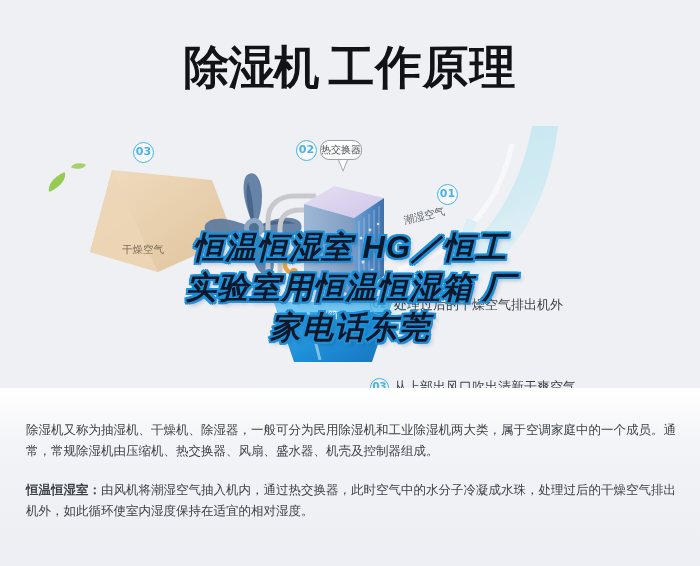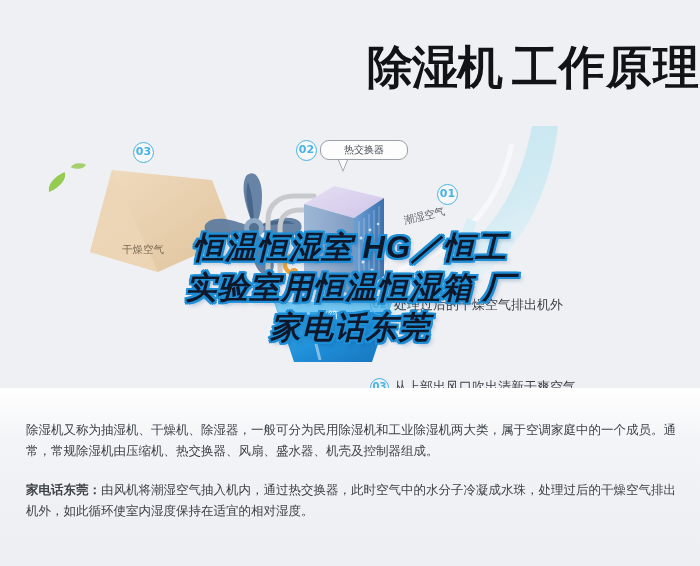--- a/index.html
+++ b/index.html
@@ -25,21 +25,21 @@
   #title-band {
     position: absolute;
     left: 0; top: 0;
     width: 700px; height: 122px;
     background: #eff0f4;
   }
   #title {
     position: absolute;
     left: 0; top: 38px;
     width: 700px;
-    text-align: right;
+    text-align: center;
     font-size: 46px;
     font-weight: bold;
     letter-spacing: 1px;
     color: #111316;
     white-space: nowrap;
     line-height: 58px;
   }
   #title .t-a { letter-spacing: -1px; }
   #title .t-b { margin-left: 10px; }
 
@@ -96,21 +96,21 @@
   }
 
   
   .callout {
     position: absolute;
     border: 1.2px solid #9aa0a6;
     border-radius: 9px;
     background: rgba(255,255,255,.85);
     color: #4a4f55;
     font-size: 10px;
-    padding: 2px 23px 3px;
+    padding: 2px 0 3px;
     line-height: 13px;
     white-space: nowrap;
   }
   .callout-tail {
     position: absolute;
     width: 0; height: 0;
     border-left: 5px solid transparent;
     border-right: 5px solid transparent;
     border-top: 12px solid #9aa0a6;
   }
@@ -356,17 +356,17 @@
     </div>
   </div>
 
   <div id="overlay">恒温恒湿室 HG／恒工
 实验室用恒温恒湿箱 厂
 家电话东莞</div>
 
   <div id="desc">
     <div class="para p1">除湿机又称为抽湿机、干燥机、除湿器，一般可分为民用除湿机和工业除湿机两大类，属于空调家庭中的一个成员。通常，常规除湿机由压缩机、热交换器、风扇、盛水器、机壳及控制器组成。</div>
     <div class="para p2">
-      <span class="lead">家电话东莞：</span><span>由风机将潮湿空气抽入机内，通过热交换器，此时空气中的水分子冷凝成水珠，处理过后的干燥空气排出机外，如此循环使室内湿度保持在适宜的相对湿度。</span>
+      <span class="lead">恒温恒湿室：</span><span>由风机将潮湿空气抽入机内，通过热交换器，此时空气中的水分子冷凝成水珠，处理过后的干燥空气排出机外，如此循环使室内湿度保持在适宜的相对湿度。</span>
     </div>
   </div>
 
 </div>
 
 </body></html>

